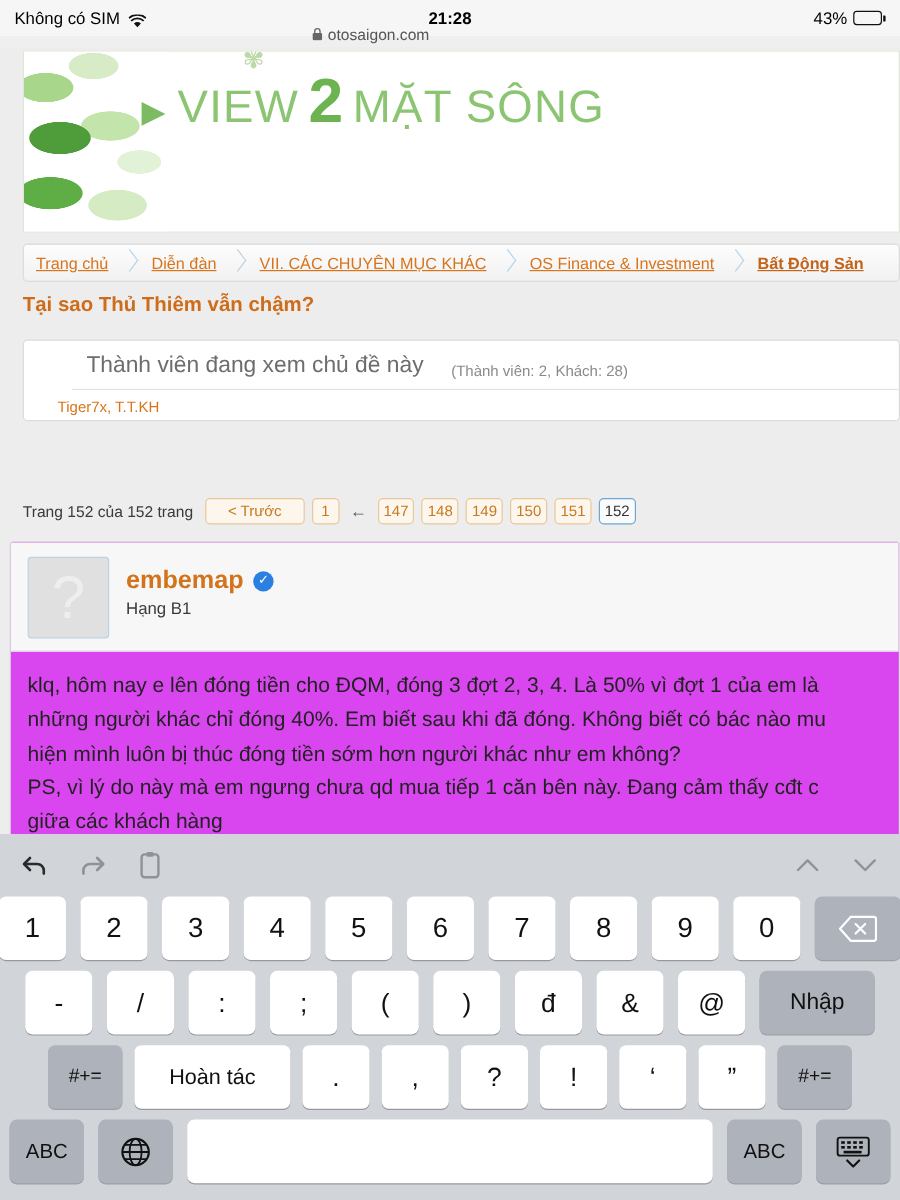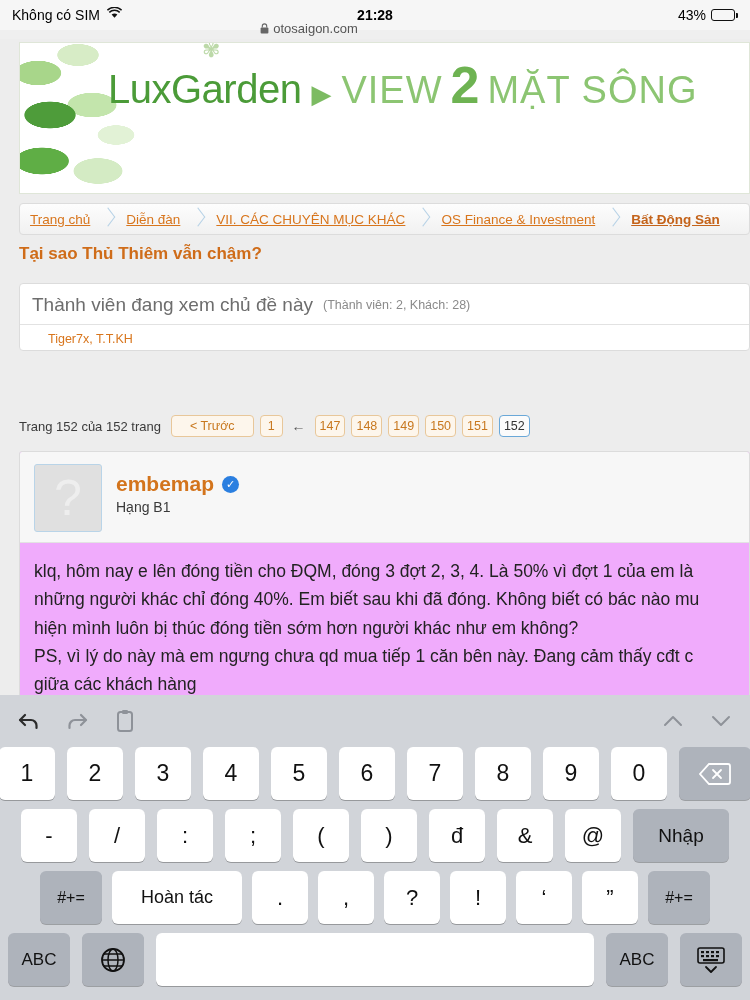--- a/index.html
+++ b/index.html
@@ -11,21 +11,21 @@
   }
   #screen { position: relative; width: 750px; height: 1000px; background: #efefef; }
 
   
   .statusbar {
     position: absolute; top: 0; left: 0; width: 750px; height: 30px;
     background: #f6f6f6;
     display: flex; align-items: center; justify-content: space-between;
     padding: 0 12px; font-size: 14px; color: #000;
   }
-  .sb-left { display: flex; align-items: flex-start; gap: 7px; }
+  .sb-left { display: flex; align-items: flex-end; gap: 7px; }
   .sb-center { position: absolute; left: 0; right: 0; text-align: center; font-weight: bold; font-size: 14px; }
   .sb-right { display: flex; align-items: center; gap: 5px; z-index: 2; }
   .wifi-ico { display: inline-block; width: 14px; height: 11px; position: relative; }
   .wifi-ico svg { display: block; }
   .battery { display: inline-flex; align-items: center; }
   .batt-body { width: 24px; height: 12px; border: 1.5px solid #111; border-radius: 3px; padding: 1.5px; }
   .batt-fill { height: 100%; background: #111; border-radius: 1px; }
   .batt-cap { width: 2px; height: 5px; background: #111; border-radius: 0 1px 1px 0; margin-left: 1px; }
 
   
@@ -95,22 +95,22 @@
     position: absolute; top: 205px; left: 19px;
     font-size: 17px; font-weight: bold; color: #cf6c19;
   }
 
   
   .viewers {
     position: absolute; top: 244px; left: 19px; right: 0; height: 68px;
     background: #fff; border: 1px solid #dcdcdc; border-radius: 4px;
   }
   .viewers-head {
-    display: flex; align-items: center; gap: 10px;
-    padding: 10px 12px 8px 12px; border-bottom: 1px solid #e2e2e2;
+    display: flex; align-items: flex-end; gap: 23px;
+    padding: 10px 12px 8px 12px; border-bottom: 1px solid #e2e2e2; margin-left: 40px;
   }
   .viewers-title { font-size: 19px; color: #6d6d6d; }
   .viewers-count { font-size: 12.5px; color: #8a8a8a; }
   .viewers-list { padding: 7px 28px; font-size: 12.5px; color: #d8751c; }
 
   
   .pagination {
     position: absolute; top: 374px; left: 19px; right: 0; height: 26px;
     display: flex; align-items: center; gap: 6px; font-size: 13px; color: #333;
   }
@@ -120,22 +120,22 @@
     border-radius: 4px; padding: 2px 18px; font-size: 12.5px; line-height: 1.35;
   }
   .pg-btn.num { min-width: 23px; text-align: center; padding: 2px 4px; }
   .pg-btn.current {
     border: 1px solid #6aa8d8; background: #fbfbfb; color: #333; font-weight: normal;
   }
   .pg-arrow { color: #555; font-size: 14px; padding: 0 3px; }
 
   
   .post {
-    position: absolute; top: 412px; left: 19px; right: 0;
-    background: #f0abfc; border: 1px solid #dcdcdc; border-radius: 3px;
+    position: absolute; top: 412px; left: 8px; right: 0;
+    background: #d946ef; border: 1px solid #dcdcdc; border-radius: 3px;
     overflow: hidden;
   }
   .post-head {
     display: flex; align-items: flex-start; gap: 14px;
     padding: 12px 14px 10px 14px;
     background: #f7f7f7; border-bottom: 1px solid #e3e3e3;
   }
   .avatar {
     width: 68px; height: 68px; flex: 0 0 68px;
     background: #e0e0e0; border: 1px solid #b9d4e8; border-radius: 3px;
@@ -228,21 +228,20 @@
     </span>
     <span>otosaigon.com</span>
   </div>
 
   <div class="page">
 
     <div class="banner">
       <div class="banner-leaves"></div>
       <div class="banner-flower">✾</div>
       <div class="banner-logo">
-        <span class="bl-lux">LuxGarden</span>
         <span class="bl-tri">▶</span>
         <span class="bl-view">VIEW</span>
         <span class="bl-two">2</span>
         <span class="bl-mat">MẶT SÔNG</span>
       </div>
     </div>
 
     <nav class="breadcrumb">
       <a class="crumb">Trang chủ</a>
       <span class="crumb-sep"></span>

